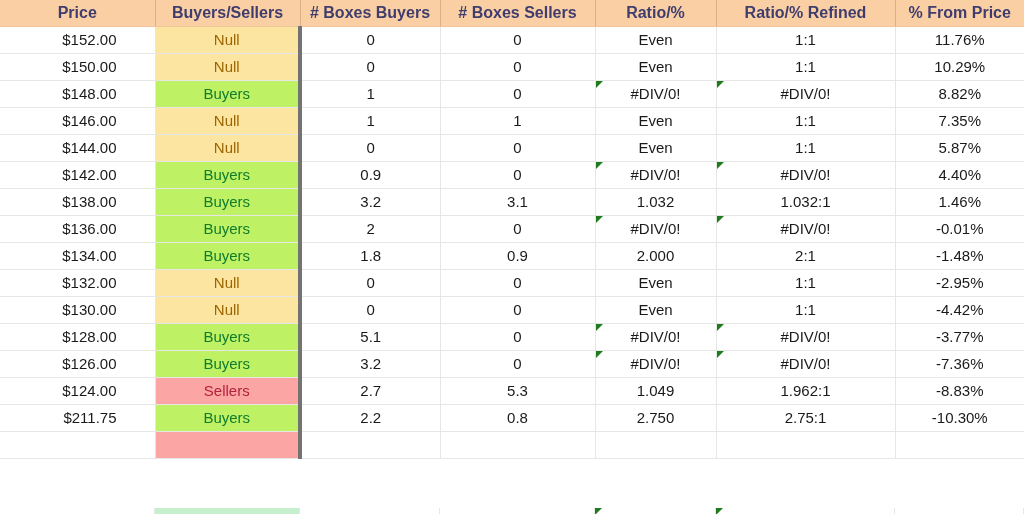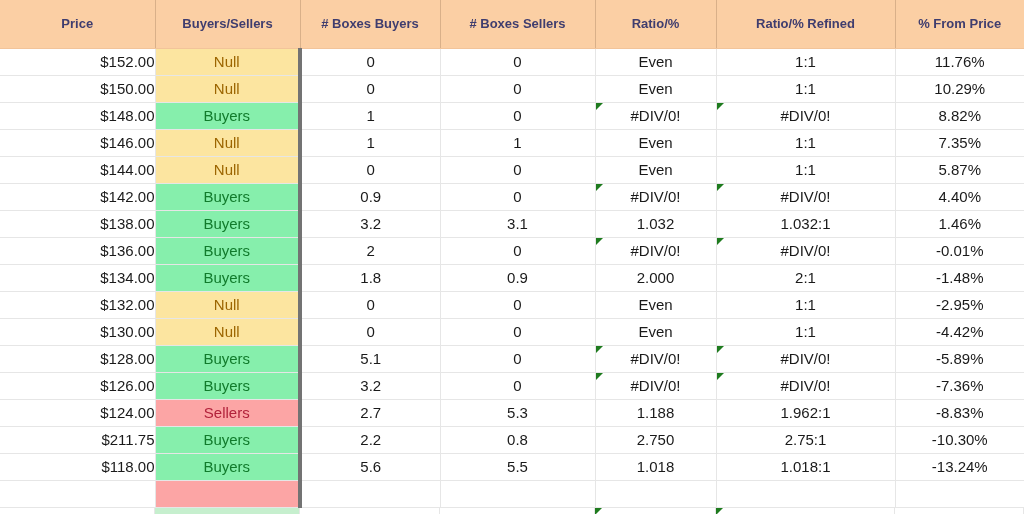--- a/index.html
+++ b/index.html
@@ -31,24 +31,24 @@
   table.grid col.c-bb         { width: 140px; }
   table.grid col.c-bsl        { width: 155px; }
   table.grid col.c-ratio      { width: 121px; }
   table.grid col.c-ratioref   { width: 179px; }
   table.grid col.c-pct        { width: 129px; }
 
   thead th {
     background: #FBCFA4;
     color: #3F3D6E;
     font-weight: bold;
-    font-size: 13px;
+    font-size: 16px;
     height: 15px;
     line-height: 26px;
-    padding: 11px;
+    padding: 0;
     text-align: center;
     border-right: 1px solid #d9b089;
     border-bottom: 1px solid #f2c49a;
     white-space: nowrap;
     overflow: hidden;
   }
   thead th:last-child { border-right: none; margin-left: 9px; }
 
   tbody td {
     height: 26px;
@@ -58,28 +58,28 @@
     border-right: 1px solid #e6e6e6;
     color: #1a1a1a;
     white-space: nowrap;
     overflow: hidden;
     position: relative;
     background: #ffffff;
     font-size: 15px;
   }
   tbody td:last-child { border-right: none; }
 
-  td.price   { text-align: right;  }
+  td.price   { text-align: right;  padding-right: 38px; }
   td.center  { text-align: center; }
   td.pct     { text-align: center; }
   td.ratio   { text-align: center; }
 
   
   td.bs { text-align: center; border-right: 4px solid #737373; }
-  td.bs.buyers  { background: #86efac; color: #117B2C; }
+  td.bs.buyers  { background: #bef264; color: #117B2C; }
   td.bs.sellers { background: #fca5a5; color: #B2223B; }
   td.bs.nullv   { background: #FCE5A0; color: #9C6500; }
 
   
   .errflag {
     position: absolute;
     left: 0;
     top: 0;
     width: 0;
     height: 0;
@@ -233,57 +233,48 @@
           <td class="ratio"><span>1:1</span></td>
           <td class="pct"><span>-4.42%</span></td>
         </tr>
         <tr>
           <td class="price"><span>$128.00</span></td>
           <td class="bs buyers"><span>Buyers</span></td>
           <td class="center"><span>5.1</span></td>
           <td class="center"><span>0</span></td>
           <td class="ratio"><span class="errflag"></span><span>#DIV/0!</span></td>
           <td class="ratio"><span class="errflag"></span><span>#DIV/0!</span></td>
-          <td class="pct"><span>-5.89%</span></td>
+          <td class="pct"><span>-3.77%</span></td>
         </tr>
         <tr>
           <td class="price"><span>$126.00</span></td>
           <td class="bs buyers"><span>Buyers</span></td>
           <td class="center"><span>3.2</span></td>
           <td class="center"><span>0</span></td>
           <td class="ratio"><span class="errflag"></span><span>#DIV/0!</span></td>
           <td class="ratio"><span class="errflag"></span><span>#DIV/0!</span></td>
           <td class="pct"><span>-7.36%</span></td>
         </tr>
         <tr>
           <td class="price"><span>$124.00</span></td>
           <td class="bs sellers"><span>Sellers</span></td>
           <td class="center"><span>2.7</span></td>
           <td class="center"><span>5.3</span></td>
-          <td class="ratio"><span>1.188</span></td>
+          <td class="ratio"><span>1.049</span></td>
           <td class="ratio"><span>1.962:1</span></td>
           <td class="pct"><span>-8.83%</span></td>
         </tr>
         <tr>
           <td class="price"><span>$211.75</span></td>
           <td class="bs buyers"><span>Buyers</span></td>
           <td class="center"><span>2.2</span></td>
           <td class="center"><span>0.8</span></td>
           <td class="ratio"><span>2.750</span></td>
           <td class="ratio"><span>2.75:1</span></td>
           <td class="pct"><span>-10.30%</span></td>
-        </tr>
-        <tr>
-          <td class="price"><span>$118.00</span></td>
-          <td class="bs buyers"><span>Buyers</span></td>
-          <td class="center"><span>5.6</span></td>
-          <td class="center"><span>5.5</span></td>
-          <td class="ratio"><span>1.018</span></td>
-          <td class="ratio"><span>1.018:1</span></td>
-          <td class="pct"><span>-13.24%</span></td>
         </tr>
         <tr>
           <td class="price"></td>
           <td class="bs sellers"></td>
           <td class="center"></td>
           <td class="center"></td>
           <td class="ratio"></td>
           <td class="ratio"></td>
           <td class="pct"></td>
         </tr>

